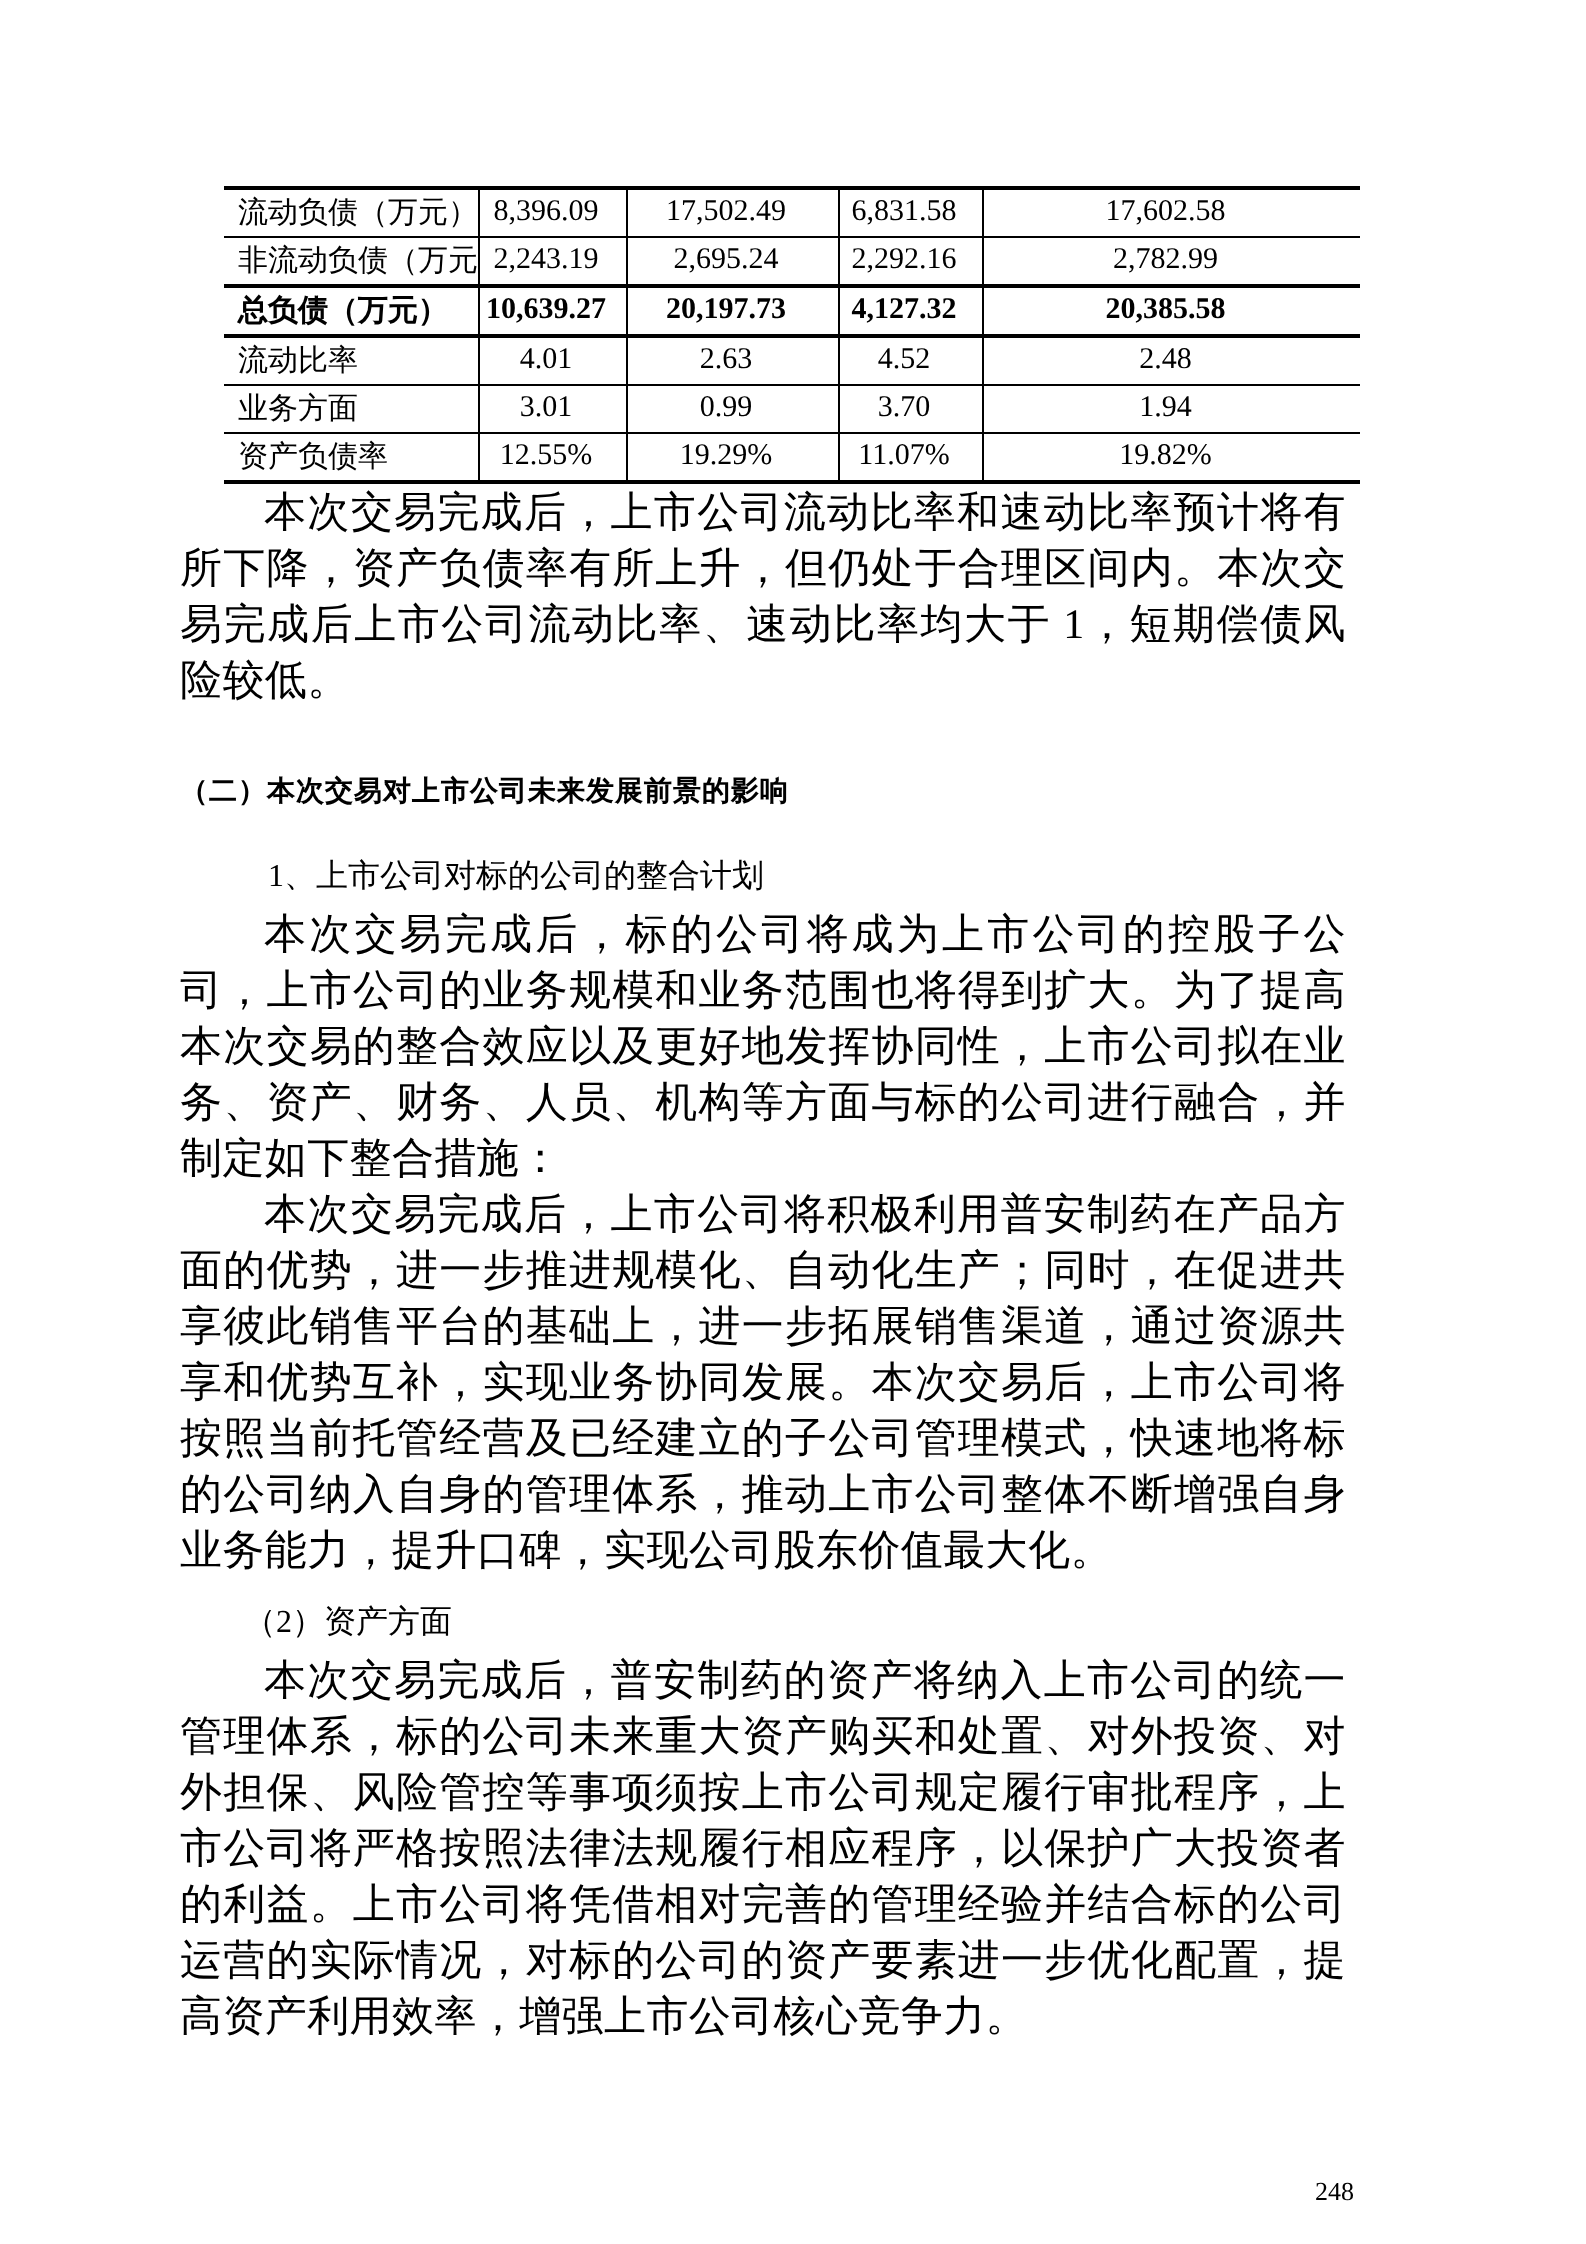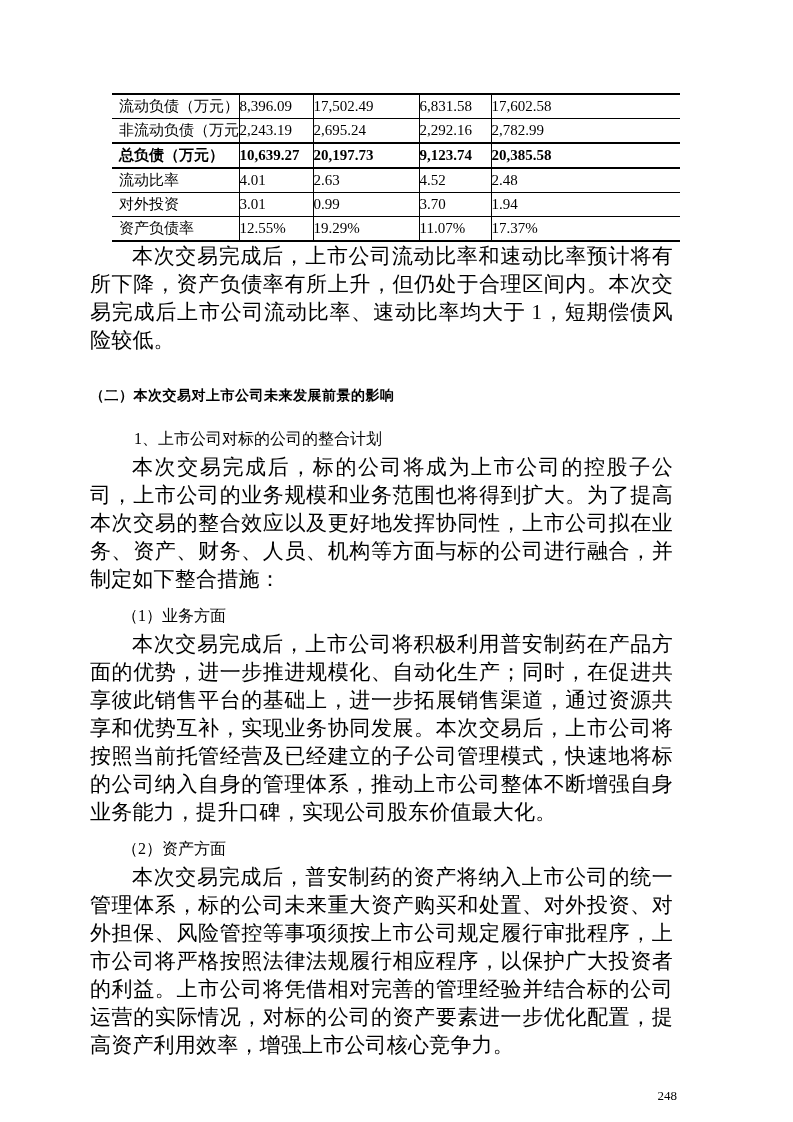--- a/index.html
+++ b/index.html
@@ -36,21 +36,21 @@
     vertical-align: middle;
     white-space: nowrap;
     overflow: hidden;
   }
   table.fin th {
     text-align: left;
     padding-left: 7px;
     border-right: 1px solid #000;
   }
   table.fin td {
-    text-align: left;
+    text-align: center;
     padding-right: 6px;
     border-right: 1px solid #000;
   }
   table.fin th:first-child { border-left: none; }
   table.fin td:last-child { border-right: none; }
   table.fin tr.total th, table.fin tr.total td {
     font-weight: bold;
     border-top: 2px solid #000;
     border-bottom: 2px solid #000;
   }
@@ -128,57 +128,56 @@
         <th>非流动负债（万元）</th>
         <td>2,243.19</td>
         <td>2,695.24</td>
         <td>2,292.16</td>
         <td>2,782.99</td>
       </tr>
       <tr class="total">
         <th>总负债（万元）</th>
         <td>10,639.27</td>
         <td>20,197.73</td>
-        <td>9,123.74</td>
+        <td>4,127.32</td>
         <td>20,385.58</td>
       </tr>
       <tr>
         <th>流动比率</th>
         <td>4.01</td>
         <td>2.63</td>
         <td>4.52</td>
         <td>2.48</td>
       </tr>
       <tr>
-        <th>对外投资</th>
+        <th>业务方面</th>
         <td>3.01</td>
         <td>0.99</td>
         <td>3.70</td>
         <td>1.94</td>
       </tr>
       <tr>
         <th>资产负债率</th>
         <td>12.55%</td>
         <td>19.29%</td>
         <td>11.07%</td>
-        <td>17.37%</td>
+        <td>19.82%</td>
       </tr>
     </tbody>
   </table>
 
   <div class="content">
     <p class="body-p p-solvency">本次交易完成后，上市公司流动比率和速动比率预计将有所下降，资产负债率有所上升，但仍处于合理区间内。本次交易完成后上市公司流动比率、速动比率均大于 1，短期偿债风险较低。</p>
 
     <h2 class="sec-heading">（二）本次交易对上市公司未来发展前景的影响</h2>
 
     <p class="sub-num">1、上市公司对标的公司的整合计划</p>
 
     <p class="body-p p-integration">本次交易完成后，标的公司将成为上市公司的控股子公司，上市公司的业务规模和业务范围也将得到扩大。为了提高本次交易的整合效应以及更好地发挥协同性，上市公司拟在业务、资产、财务、人员、机构等方面与标的公司进行融合，并制定如下整合措施：</p>
 
-    <p class="sub-item sub-business">（1）业务方面</p>
 
     <p class="body-p p-business">本次交易完成后，上市公司将积极利用普安制药在产品方面的优势，进一步推进规模化、自动化生产；同时，在促进共享彼此销售平台的基础上，进一步拓展销售渠道，通过资源共享和优势互补，实现业务协同发展。本次交易后，上市公司将按照当前托管经营及已经建立的子公司管理模式，快速地将标的公司纳入自身的管理体系，推动上市公司整体不断增强自身业务能力，提升口碑，实现公司股东价值最大化。</p>
 
     <p class="sub-item sub-asset">（2）资产方面</p>
 
     <p class="body-p p-asset">本次交易完成后，普安制药的资产将纳入上市公司的统一管理体系，标的公司未来重大资产购买和处置、对外投资、对外担保、风险管控等事项须按上市公司规定履行审批程序，上市公司将严格按照法律法规履行相应程序，以保护广大投资者的利益。上市公司将凭借相对完善的管理经验并结合标的公司运营的实际情况，对标的公司的资产要素进一步优化配置，提高资产利用效率，增强上市公司核心竞争力。</p>
   </div>
 
   <div class="page-number">248</div>
 </div>

